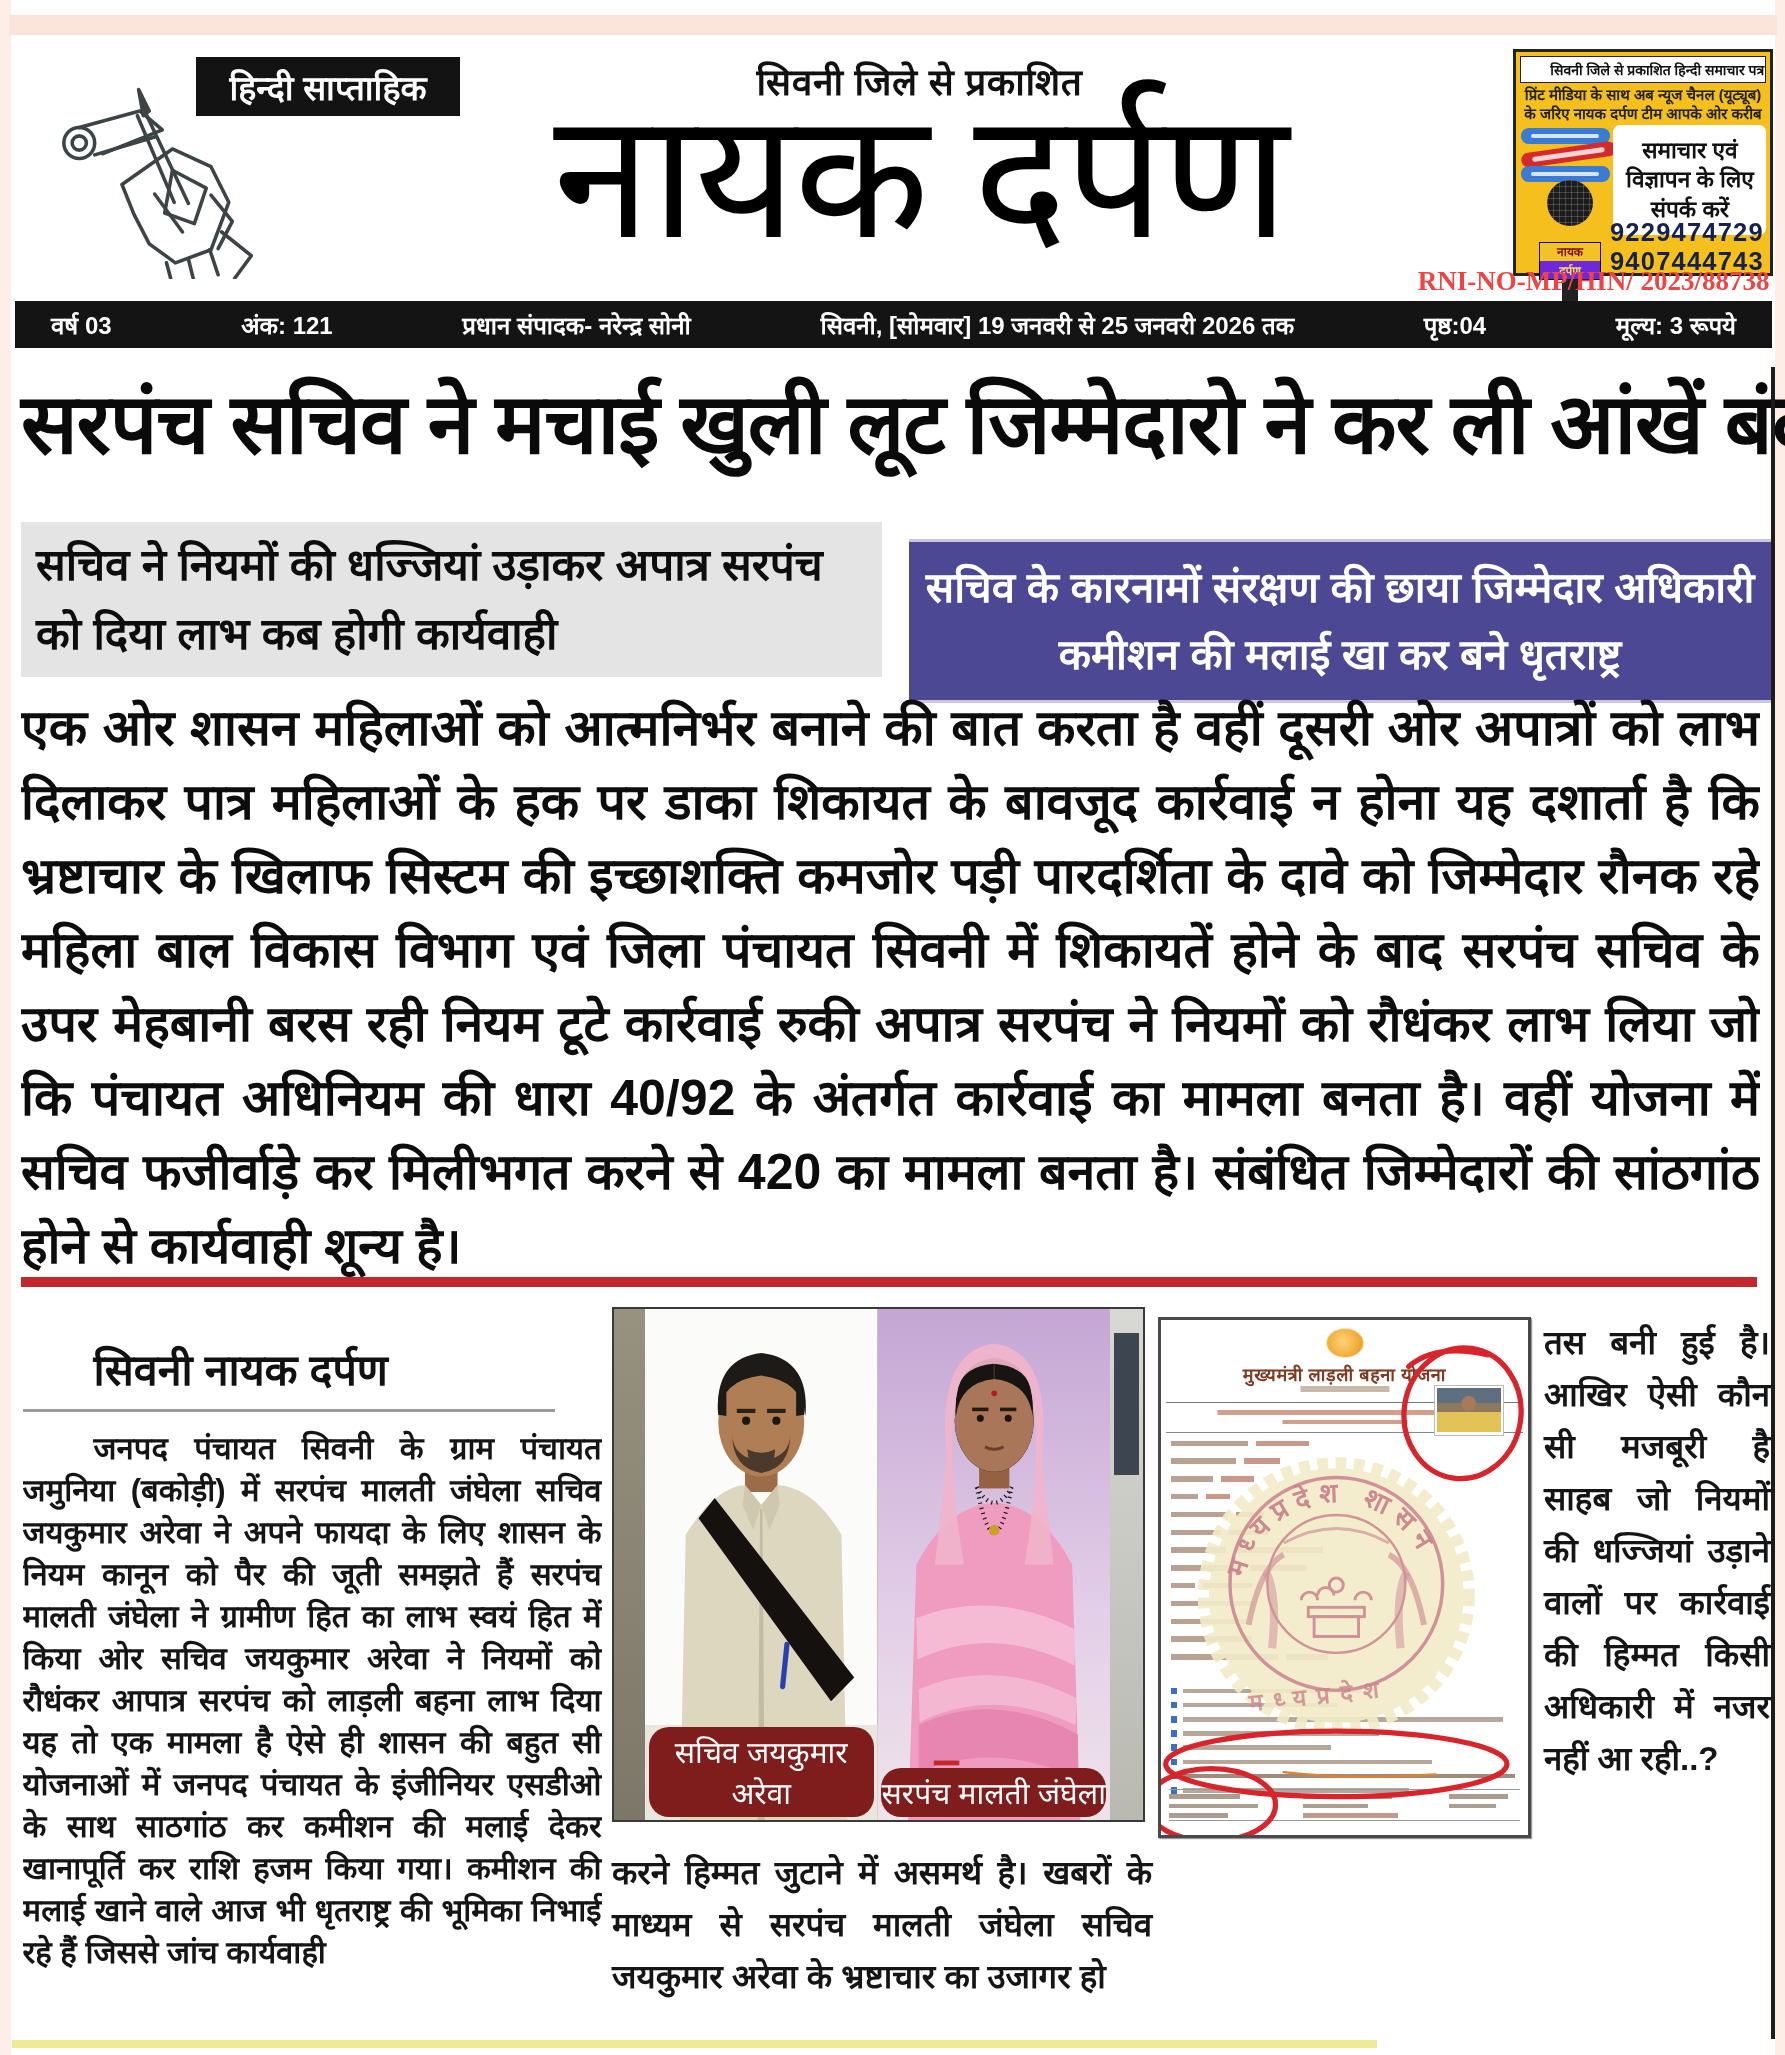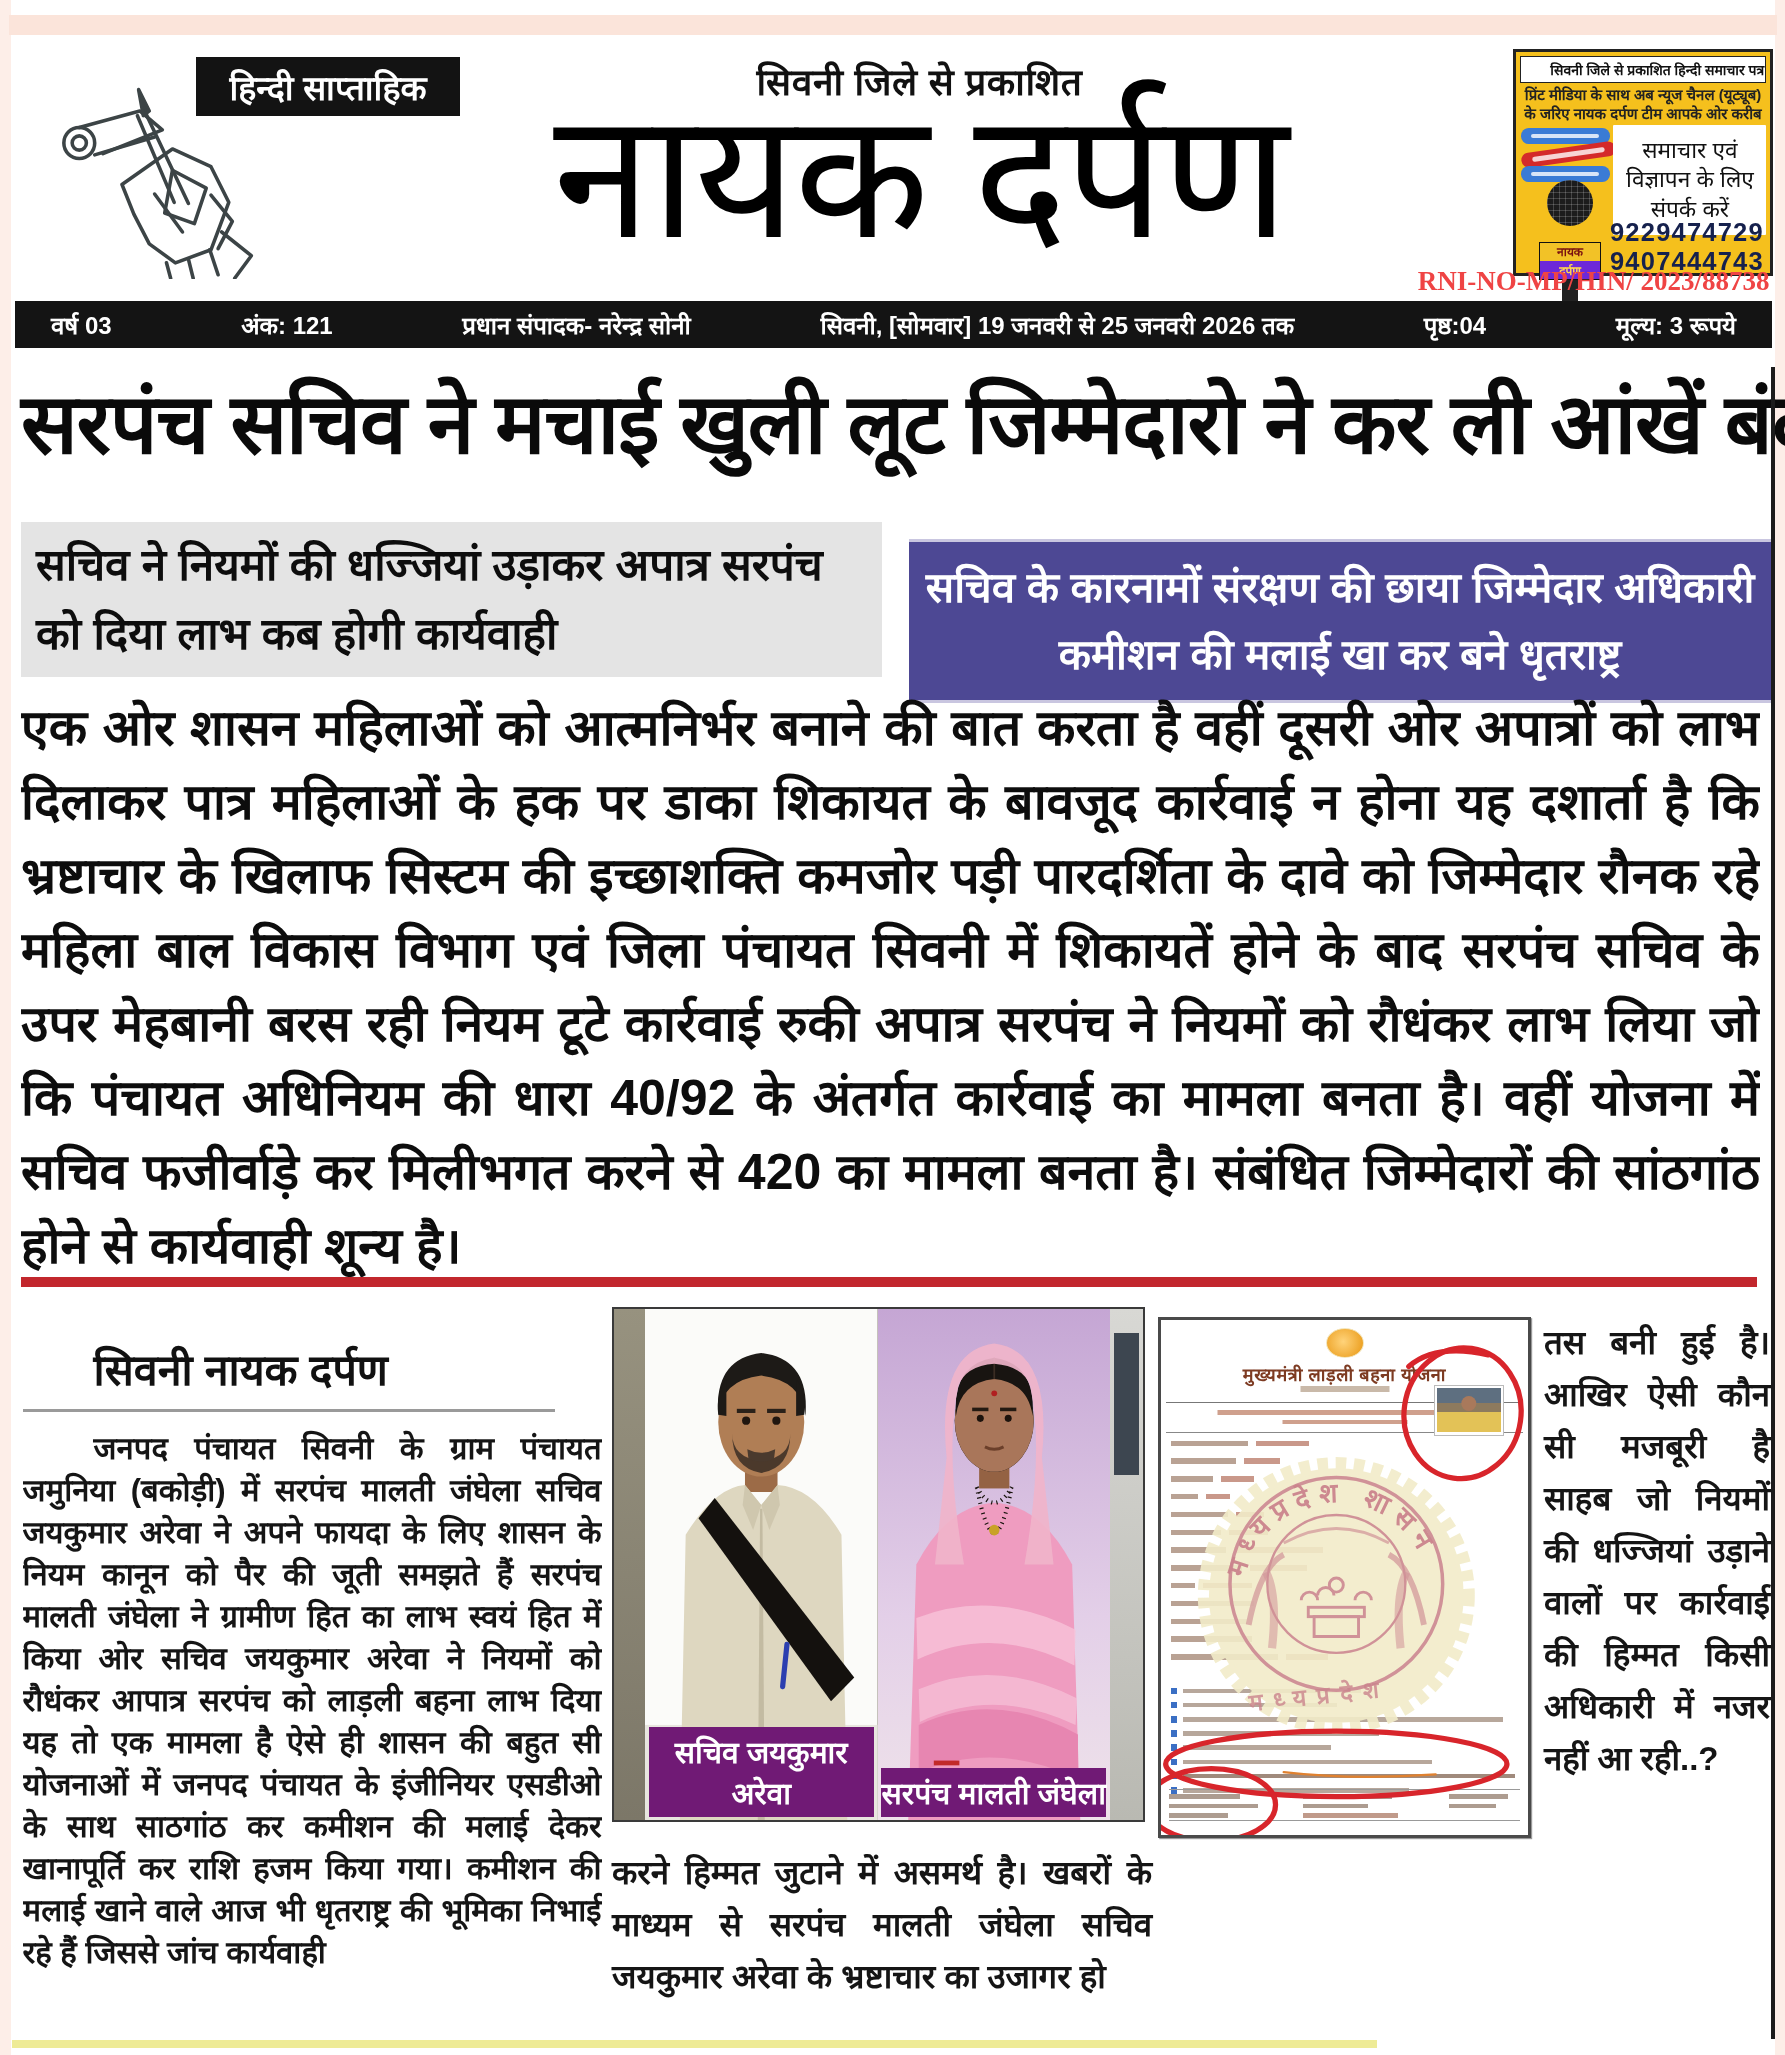--- a/index.html
+++ b/index.html
@@ -37,22 +37,22 @@
   .mic { position:absolute; left:18px; top:55px; width:65px; }
   .mic-head { width:46px; height:46px; background:#1c1c1c; border-radius:50%; margin:0 auto;
     background-image:linear-gradient(rgba(255,255,255,.18) 1.2px, transparent 1.2px),
       linear-gradient(90deg, rgba(255,255,255,.18) 1.2px, transparent 1.2px);
     background-size:6px 6px; }
   .mic-flag { width:62px; margin:16px auto 0; border:1.2px solid #111; }
   .mic-flag .f1 { background:#f2c227; color:#7a1111; font-size:12px; font-weight:900; text-align:center; padding:0.6px 0; }
   .mic-flag .f2 { background:#6d28d9; color:#ffd94d; font-size:12px; font-weight:900; text-align:center; padding:0.6px 0; }
   .mic-stem { width:15.4px; height:31px; background:#222; margin:0 auto; }
   .contact-card { position:absolute; right:0; top:0; width:153px; height:110px; background:#fff;
-    border-radius:1px; display:flex; align-items:center; justify-content:center; text-align:center;
-    font-size:22.6px; font-weight:400; line-height:1.3; color:#111; padding:2.4px; }
+    border-radius:7px; display:flex; align-items:center; justify-content:center; text-align:center;
+    font-size:22.6px; font-weight:700; line-height:1.3; color:#111; padding:2.4px; }
   .phones { position:absolute; right:0; bottom:-3.6px; width:159px; text-align:center;
     font-size:25.5px; font-weight:900; letter-spacing:1.2px; color:#16214d; line-height:1.15; }
 
   .rni { position:absolute; right:16.6px; top:266px; font-family:"Liberation Serif","DejaVu Serif",serif;
     font-size:27px; font-weight:bold; color:#ef4444; }
 
   
   .info-bar { position:absolute; left:15px; top:301px; width:1757px; height:47px; background:#141414;
     color:#fff; display:flex; align-items:center; justify-content:space-between; padding:0 36px;
     font-size:24px; font-weight:bold; }
@@ -84,22 +84,22 @@
   .colL-text { font-size:31px; font-weight:700; line-height:42px; text-align:justify;
     text-indent:71px; height:605px; overflow:hidden; color:#151515; }
 
   .collage { position:absolute; left:612px; top:1.2px; width:533px; height:515px;
     border:2.4px solid #3a3a3a; background:#8e897c; display:flex; }
   .collage .strip { width:31px; background:linear-gradient(#97927f,#7c7768); }
   .collage .stripR { width:33px; background:linear-gradient(#d8d8d4,#b9b9b2); position:relative; }
   .collage .stripR .win { position:absolute; top:24px; left:3.6px; right:3.6px; height:142px; background:#3d4650; }
   .photo { position:relative; flex:1; overflow:hidden; }
   .photo svg { display:block; width:100%; height:100%; }
-  .caption { position:absolute; left:3.6px; right:3.6px; bottom:3.6px; background:#701a75; color:#fff;
-    text-align:center; font-size:30px; font-weight:700; padding:3.6px 0; }
+  .caption { position:absolute; left:3.6px; right:3.6px; bottom:3.6px; background:#7f1d1d; color:#fff;
+    text-align:center; font-size:30px; font-weight:400; padding:3.6px 0;border-radius:20px; }
 
   .colM-text { position:absolute; left:612px; top:541px; width:540px; font-size:33px; font-weight:700;
     line-height:52px; text-align:justify; color:#151515; }
 
   .colR { position:absolute; left:1158px; top:0; width:612px; }
   .colR-a { font-size:33px; font-weight:700; line-height:55px; text-align:justify; margin-top:15.4px; color:#151515; }
   .colR-row { display:flex; margin-top:10.7px; }
   .doc { position:relative; width:373px; height:521px; border:3.6px solid #4a4a4a; background:#fff;
     box-shadow:1.2px 1.2px 0 #999; flex:none; overflow:hidden; }
   .colR-b { flex:1; padding-left:13px; font-size:33px; font-weight:700; line-height:52px;

